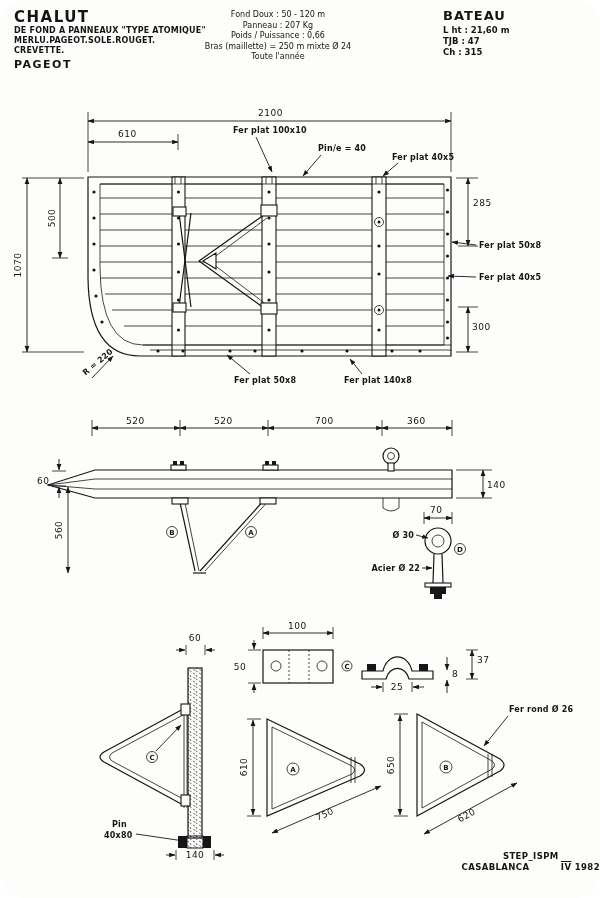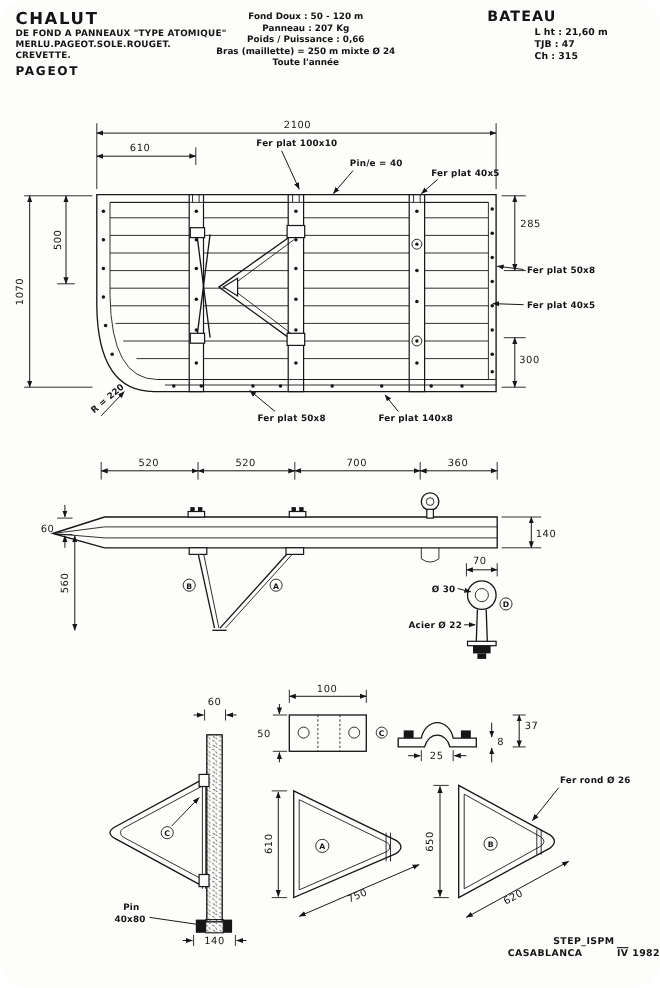--- a/index.html
+++ b/index.html
@@ -2,23 +2,23 @@
 <html><head>
 <meta charset="utf-8">
 <style>
   html,body{margin:0;padding:0;background:#ffffff;}
   .page{position:relative;width:600px;height:898px;background:#fdfdfb;
         font-family:"DejaVu Sans",sans-serif;color:#141414;overflow:hidden;border-radius:23px;}
   .hdr{position:absolute;}
   .title{font-size:15px;font-weight:bold;letter-spacing:1.5px;}
   .sub{font-size:8px;font-weight:bold;line-height:10px;letter-spacing:.2px;}
   .city{font-size:11px;font-weight:bold;letter-spacing:1.5px;margin-top:2px;}
-  .specs{font-size:8px;font-weight:bold;line-height:10.5px;text-align:center;}
+  .specs{font-size:8px;font-weight:normal;line-height:10.5px;text-align:center;}
   .b-title{font-size:13px;font-weight:bold;letter-spacing:1px;margin-bottom:2px;}
-  .b-line{font-size:8.5px;font-weight:bold;line-height:11px;margin-left:43px;}
+  .b-line{font-size:8.5px;font-weight:bold;line-height:11px;}
   .footer{position:absolute;top:851px;right:0;text-align:center;
           font-size:8.5px;font-weight:bold;line-height:11px;letter-spacing:.4px;}
   .roman{text-decoration:overline;padding-left:28px;}
   svg{position:absolute;left:0;top:0;}
   svg text{fill:#141414;font-family:"DejaVu Sans",sans-serif;}
   .t9{font-size:9px;letter-spacing:.5px;}
   .t8{font-size:8px;font-weight:bold;letter-spacing:.2px;}
   .mk{font-size:7px;font-weight:bold;text-anchor:middle;}
   .ln{stroke:#161616;stroke-width:1.2;fill:none;}
   .lt{stroke:#161616;stroke-width:.8;fill:none;}

